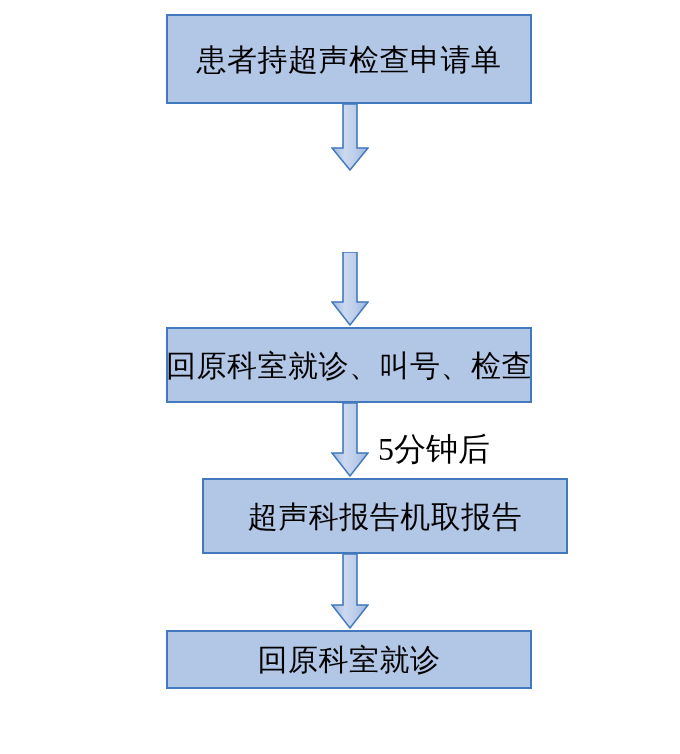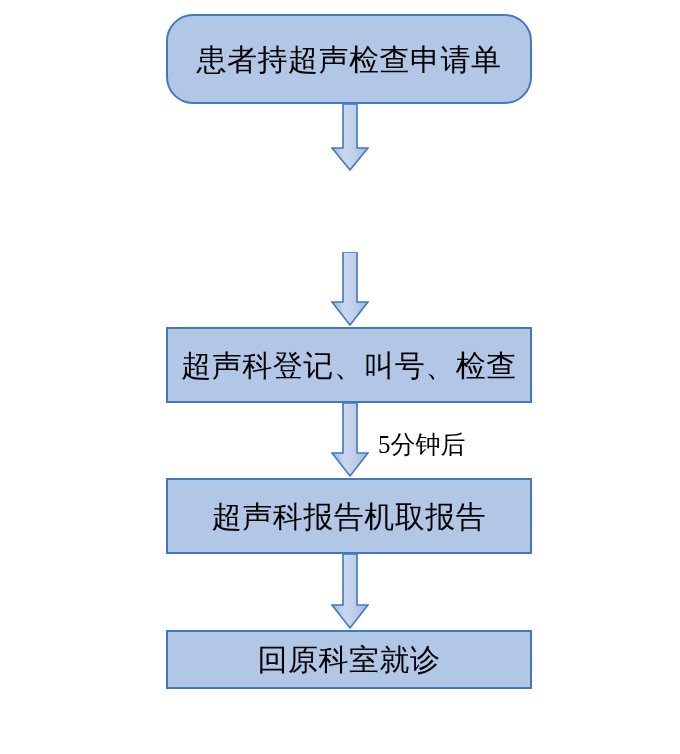--- a/index.html
+++ b/index.html
@@ -39,45 +39,45 @@
   .node-label {
     font-family: "Liberation Serif", "DejaVu Serif", serif;
     font-size: 30px;
     line-height: 1.1;
     color: #000000;
     letter-spacing: 0.5px;
     white-space: nowrap;
   }
 
   
-  .node-1 { top: 14px;  height: 90px; border-radius: 27px; }
+  .node-1 { top: 14px;  height: 90px; }
   .node-2 { top: 172px; height: 80px; }
   .node-3 { top: 327px; height: 76px; }
-  .node-4 { top: 478px; height: 76px; }
+  .node-4 { top: 478px; height: 76px; margin-left: 36px; }
   .node-5 { top: 630px; height: 59px; }
 
   
   .arrow {
     position: absolute;
     left: 331px;
     width: 38px;
   }
   .arrow svg { display: block; width: 38px; height: 100%; }
 
   .arrow-1 { top: 104px; height: 68px; }
   .arrow-2 { top: 252px; height: 75px; }
   .arrow-3 { top: 403px; height: 75px; }
   .arrow-4 { top: 554px; height: 76px; }
 
   .edge-annotation {
     position: absolute;
     left: 378px;
     top: 428px;
     font-family: "Liberation Serif", "DejaVu Serif", serif;
-    font-size: 25px;
+    font-size: 32px;
     color: #000000;
     white-space: nowrap;
     text-align: right;
   }
 </style>
 </head>
 <body>
 
 <div id="flowchart">
 
@@ -108,21 +108,21 @@
           <stop offset="35%" stop-color="#ccd9ef"></stop>
           <stop offset="65%" stop-color="#bdcdea"></stop>
           <stop offset="100%" stop-color="#9cb4da"></stop>
         </linearGradient>
       </defs>
       <polygon points="12,0 26,0 26,50 37,50 19,73 1,50 12,50" fill="url(#shaftGrad2)" stroke="#4178be" stroke-width="1.6" stroke-linejoin="miter"></polygon>
     </svg>
   </div>
 
   <div class="node node-3">
-    <span class="node-label">超声科登记、叫号、检查</span>
+    <span class="node-label">回原科室就诊、叫号、检查</span>
   </div>
 
   <div class="arrow arrow-3">
     <svg viewBox="0 0 38 75" preserveAspectRatio="none" aria-hidden="true">
       <defs>
         <linearGradient id="shaftGrad3" x1="0" y1="0" x2="1" y2="0">
           <stop offset="0%" stop-color="#9cb4da"></stop>
           <stop offset="35%" stop-color="#ccd9ef"></stop>
           <stop offset="65%" stop-color="#bdcdea"></stop>
           <stop offset="100%" stop-color="#9cb4da"></stop>

